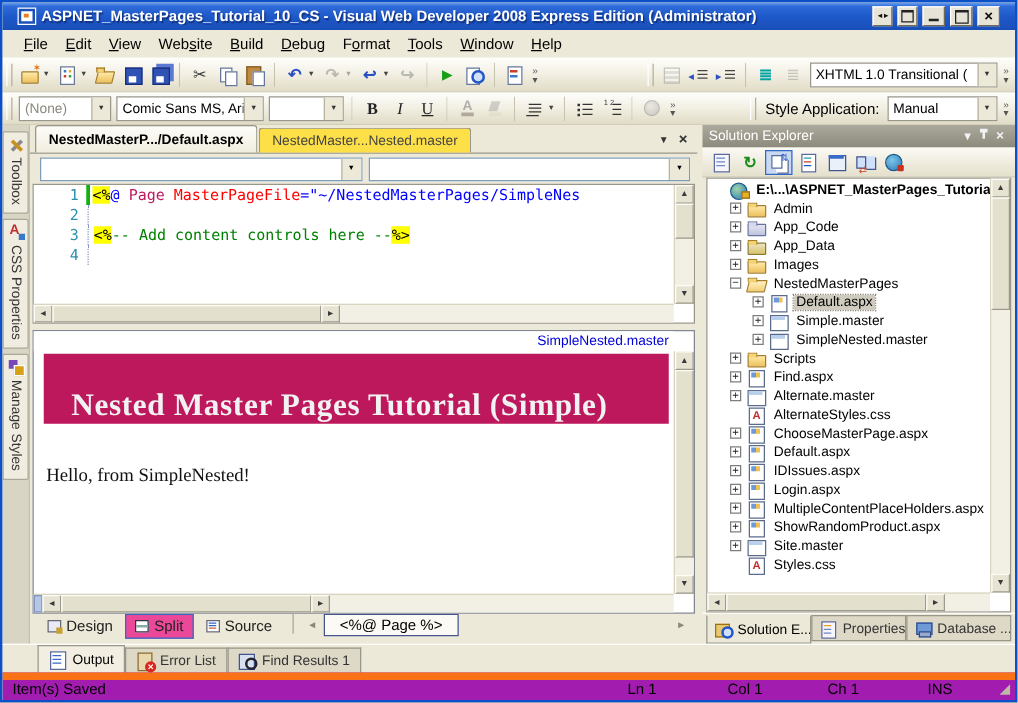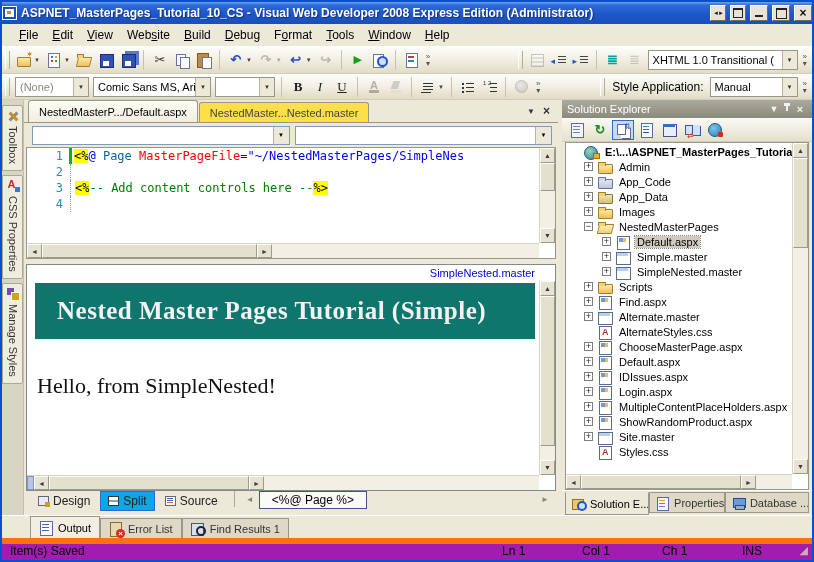--- a/index.html
+++ b/index.html
@@ -2,21 +2,21 @@
 <html><head>
 <meta charset="utf-8">
 <style>
   *{margin:0;padding:0;box-sizing:border-box}
   body{background:#777;font-family:"Liberation Sans",sans-serif;-webkit-font-smoothing:antialiased}
   .window{position:relative;width:814px;height:562px;border:2px solid #0B50C8;background:#ECE9D8;
     font-size:12px;color:#000;display:flex;flex-direction:column;overflow:hidden}
 
   
   .titlebar{flex:0 0 22px;background:linear-gradient(180deg,#6FA3EE 0%,#2E6AD8 14%,#1D57C8 55%,#1A4FB8 100%);
-    display:flex;align-items:center;padding:0 0;gap:4px}
+    display:flex;align-items:center;padding:0 12px;gap:4px}
   .app-icon{width:15px;height:14px;background:#1C50B8;border:1px solid #fff;position:relative;flex:0 0 auto}
   .app-icon::before{content:"";position:absolute;left:2px;top:2px;width:9px;height:8px;background:#fff}
   .app-icon::after{content:"";position:absolute;left:4px;top:4px;width:4px;height:3px;background:#E88020}
   .title-text{color:#fff;font-weight:bold;flex:1;white-space:nowrap;overflow:hidden;text-shadow:1px 1px 1px #10307A}
   .tb-btn{width:18px;height:16px;background:#E7E3D6;border:1px solid;border-color:#fff #6E6A5C #6E6A5C #fff;
     display:flex;align-items:center;justify-content:center;position:relative;font-size:10px;color:#111;flex:0 0 auto}
   .tb-btn.small{width:16px}
   .btn-arrows{font-size:6px;letter-spacing:-1px}
   .btn-winarr::before{content:"";width:8px;height:7px;border:1px solid #222;border-top:2px solid #222}
   .btn-min::before{content:"";position:absolute;left:4px;bottom:3px;width:8px;height:2px;background:#222}
@@ -108,67 +108,67 @@
   .vic[data-icon="toolbox"]::after{content:"";position:absolute;left:2px;top:6px;width:11px;height:3px;background:#C89020;transform:rotate(45deg)}
   .vic[data-icon="css-properties"]::before{content:"A";position:absolute;left:2px;top:-1px;font-size:11px;font-weight:bold;color:#C03030}
   .vic[data-icon="css-properties"]::after{content:"";position:absolute;right:0;bottom:1px;width:5px;height:5px;background:#3A78C8}
   .vic[data-icon="manage-styles"]::before{content:"";position:absolute;left:1px;top:1px;width:7px;height:7px;background:#7848B8}
   .vic[data-icon="manage-styles"]::after{content:"";position:absolute;left:5px;top:5px;width:7px;height:7px;background:#D8A018;border:1px solid #fff}
 
   .editor-col{flex:1;display:flex;flex-direction:column;min-width:0;background:#ECE9D8}
   .doc-tabs{flex:0 0 22px;display:flex;align-items:flex-end;padding-left:4px;border-bottom:1px solid #99968A}
   .dtab{height:20px;display:flex;align-items:center;padding:0 10px;font-size:11px;border:1px solid #99968A;border-bottom:none;
     border-radius:3px 3px 0 0;background:#fde047;color:#444;margin-right:1px;white-space:nowrap}
-  .dtab[data-active="true"]{background:linear-gradient(180deg,#FDFCF8,#F1EEDF);font-weight:normal;color:#000;height:22px;position:relative;z-index:2}
+  .dtab[data-active="true"]{background:linear-gradient(180deg,#FDFCF8,#F1EEDF);font-weight:bold;color:#000;height:22px;position:relative;z-index:2}
   .dt-ctl{margin-left:auto;display:flex;align-items:center;gap:8px;padding:0 8px 4px 0;color:#333}
   .dt-ctl .g{font-size:8px}
   .dt-ctl .x{font-weight:bold;font-size:12px}
 
   .combos-row{flex:0 0 24px;display:flex;align-items:center;gap:5px;padding:2px 6px 2px 8px}
   .ed-combo{flex:1;height:19px;background:#fff;border:1px solid #7F9DB9;display:flex}
   .ed-combo .ct{flex:1}
   .ed-combo .cb{width:16px;background:#ECE9D8;border-left:1px solid #B8B4A0;display:flex;align-items:center;justify-content:center;font-size:6px}
 
   .source-pane{flex:0 0 112px;position:relative;background:#fff;border:1px solid #99968A;margin:0 2px;min-width:0}
   .code-area{position:absolute;left:0;top:0;right:16px;bottom:15px;overflow:hidden;font-family:"DejaVu Sans Mono",monospace;font-size:12px;line-height:16px}
   .code-line{display:flex;height:16px}
   .ln{width:42px;text-align:right;padding-right:6px;color:#2B91AF;flex:0 0 auto}
   .chg{width:5px;flex:0 0 auto}
   .chg.green{background:linear-gradient(90deg,#12B012 3px,transparent 3px)}
   .chg.dot{border-left:1px dotted #8A94C8;margin-left:1px}
   .code-text{white-space:pre}
   .tok-hl{background:#FFFF00;color:#000}
   .tok-blue{color:#0000FF}
-  .tok-name{color:#0369a1}
+  .tok-name{color:#be185d}
   .tok-attr{color:#FF0000}
   .tok-comment{color:#008000}
 
   
   .vscroll{position:absolute;top:0;right:0;bottom:15px;width:16px;background:#F2F0E4;border-left:1px solid #D8D4C0;display:flex;flex-direction:column}
   .hscroll{position:absolute;left:0;right:16px;bottom:0;height:15px;background:#F2F0E4;border-top:1px solid #D8D4C0;display:flex}
   .sbtn{flex:0 0 15px;background:#E7E3D3;border:1px solid;border-color:#FDFDF8 #9C9A8C #9C9A8C #FDFDF8;display:flex;align-items:center;justify-content:center;font-size:7px;color:#3A3A3A}
   .hscroll .sbtn{height:100%}
   .vscroll .sbtn{width:100%;height:15px}
   .thumb{background:#E4E0CE;border:1px solid;border-color:#FDFDF8 #9C9A8C #9C9A8C #FDFDF8}
   .sp-end{margin-top:auto}
   .split-box{flex:0 0 7px;background:#B6C6E4;border:1px solid #7E96C0;height:100%}
 
   .split-sep{flex:0 0 5px;background:#ECE9D8}
 
   .design-pane{flex:1;position:relative;background:#fff;border:1px solid #828790;margin:0 2px;min-height:0}
   .design-head{position:absolute;left:0;top:0;right:16px;height:16px;background:#fff;display:flex;justify-content:flex-end;align-items:center;padding-right:4px}
   .design-head span{color:#0000D4;font-size:11px}
   .design-body{position:absolute;left:0;top:16px;right:16px;bottom:15px;overflow:hidden}
-  .banner{margin:2px 4px 0 8px;height:56px;background:#0f766e;display:flex;align-items:center;padding-left:22px}
+  .banner{margin:2px 4px 0 8px;height:56px;background:#be185d;display:flex;align-items:flex-end;padding-left:22px}
   .banner span{color:#F2F2F2;font-family:cursive;font-size:25px;font-weight:bold;letter-spacing:.5px;white-space:nowrap}
-  .hello{margin:34px 0 0 10px;font-family:cursive;font-size:22px;color:#111;white-space:nowrap}
+  .hello{margin:34px 0 0 10px;font-family:cursive;font-size:15px;color:#111;white-space:nowrap}
 
   .view-bar{flex:0 0 24px;display:flex;align-items:flex-start;gap:2px;padding:0 6px 2px 6px}
   .vbtn{display:flex;align-items:center;gap:4px;padding:2px 7px;font-size:12px;color:#222;border:1px solid transparent}
-  .vbtn[data-active="true"]{background:#0ea5e9;border:1px solid #316AC5}
+  .vbtn[data-active="true"]{background:#ec4899;border:1px solid #316AC5}
   .vb-ic{width:11px;height:10px;position:relative;flex:0 0 auto}
   .vb-ic[data-icon="design-view"]::before{content:"";position:absolute;inset:0;border:1px solid #667;background:#EAEAF4}
   .vb-ic[data-icon="design-view"]::after{content:"";position:absolute;right:-1px;bottom:-1px;width:5px;height:5px;background:#C8A030}
   .vb-ic[data-icon="split-view"]::before{content:"";position:absolute;inset:0;border:1px solid #334;background:#fff}
   .vb-ic[data-icon="split-view"]::after{content:"";position:absolute;left:1px;right:1px;top:4px;height:2px;background:#8AA}
   .vb-ic[data-icon="source-view"]::before{content:"";position:absolute;inset:0;border:1px solid #667;background:#fff}
   .vb-ic[data-icon="source-view"]::after{content:"";position:absolute;left:2px;top:2px;width:6px;height:1px;background:#36C;box-shadow:0 2px 0 #36C,0 4px 0 #C63}
   .vb-sep{width:1px;height:16px;background:#AAA794;margin:0 6px}
   .nav-arrow{width:14px;height:16px;display:flex;align-items:center;justify-content:center;font-size:8px;color:#8A887C}
   .tag-box{border:1px solid #44548C;background:#FBFAF4;padding:1px 12px;font-size:12px;color:#000;white-space:nowrap}

